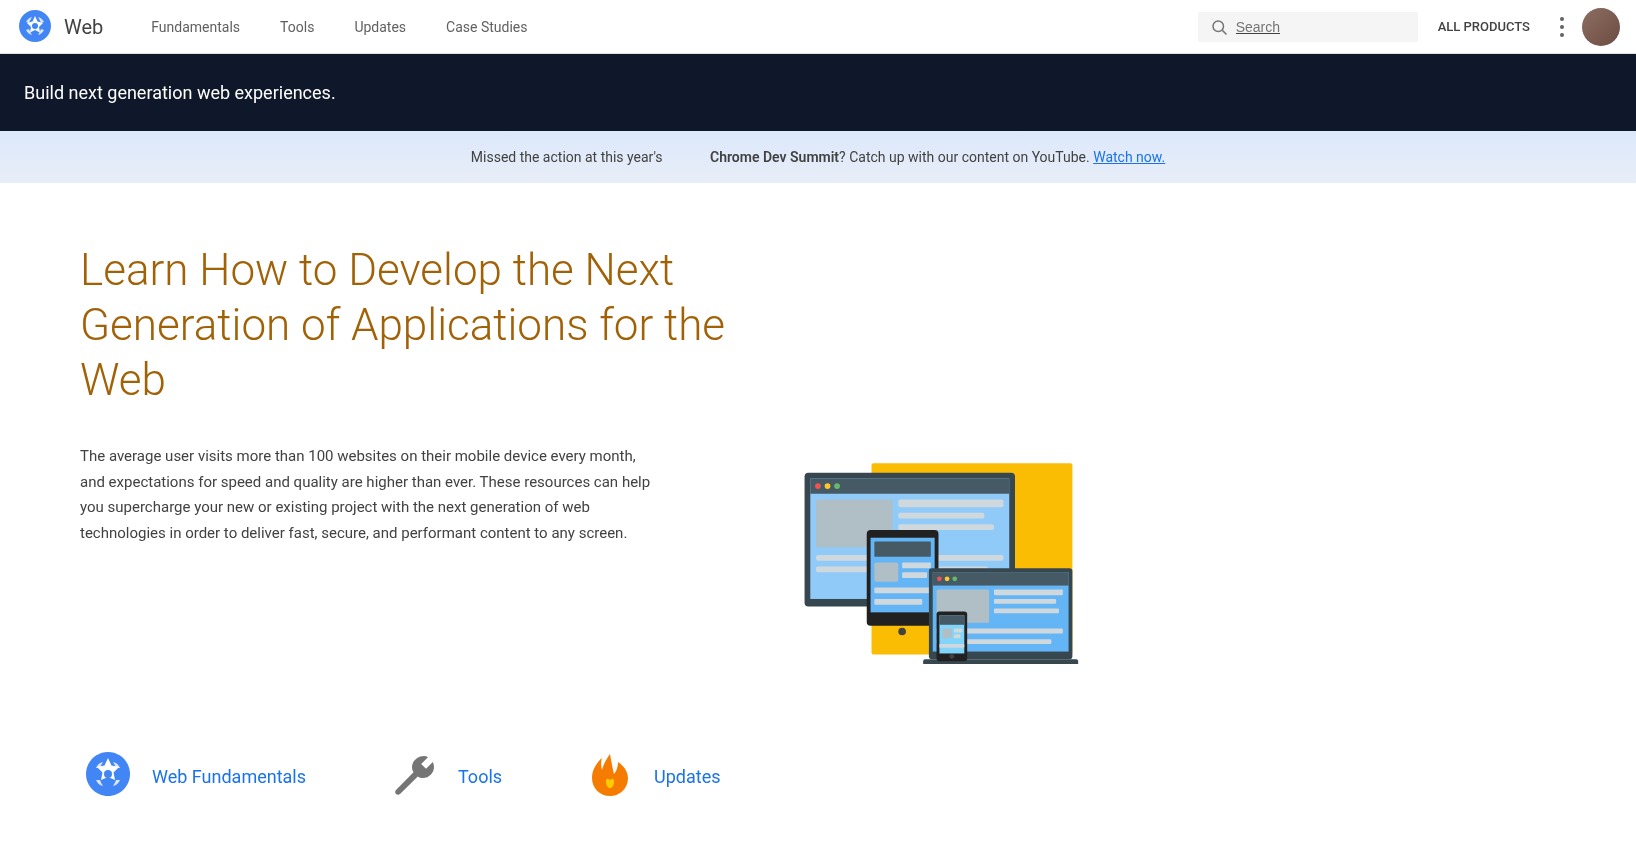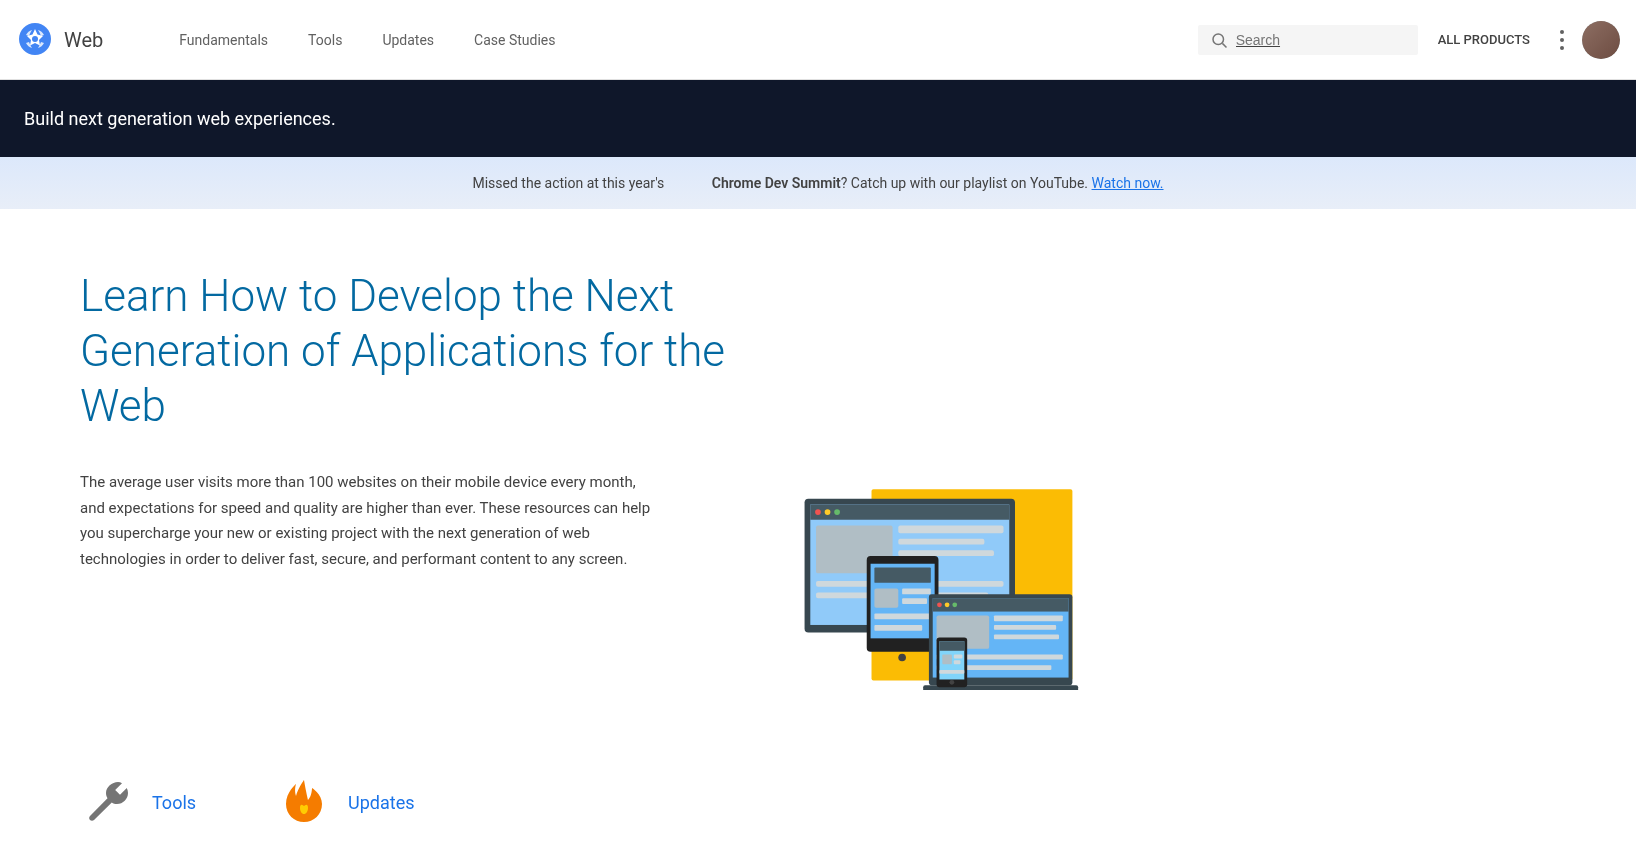--- a/index.html
+++ b/index.html
@@ -2,27 +2,26 @@
 <html><head>
   <meta charset="utf-8">
   <style>
     * { margin: 0; padding: 0; box-sizing: border-box; }
     body { font-family: 'Roboto', Arial, sans-serif; background: #fff; color: #333; overflow-x: hidden; }
 
     
     .navbar {
       display: flex;
       align-items: center;
-      height: 80px;
+      height: 54px;
       background: #fff;
       border-bottom: 1px solid #e0e0e0;
       padding: 0 16px;
       position: relative;
       z-index: 10;
-      gap: 28px;
     }
     .nav-logo {
       display: flex;
       align-items: center;
       gap: 10px;
       margin-right: 32px;
     }
     .nav-logo-icon {
       width: 38px;
       height: 38px;
@@ -153,21 +152,21 @@
     }
 
     
     .main-content {
       padding: 60px 80px 40px 80px;
       max-width: 1400px;
     }
     .main-heading {
       font-size: 44px;
       font-weight: 300;
-      color: #0369a1;
+      color: #a16207;
       line-height: 1.25;
       margin-bottom: 36px;
       max-width: 700px;
     }
     .content-row {
       display: flex;
       align-items: flex-start;
       gap: 60px;
     }
     .content-text {
@@ -255,21 +254,21 @@
     </div>
   </div>
 </nav>
 
 <div class="hero-banner">
   <span class="hero-banner-text">Build next generation web experiences.</span>
 </div>
 
 <div class="announcement">
   <p class="announcement-text">
-    <span>Missed the action at this year's </span><strong>Chrome Dev Summit</strong><span>? Catch up with our playlist on YouTube. </span><a class="announcement-link">Watch now.</a>
+    <span>Missed the action at this year's </span><strong>Chrome Dev Summit</strong><span>? Catch up with our content on YouTube. </span><a class="announcement-link">Watch now.</a>
   </p>
 </div>
 
 <div class="main-content">
   <h1 class="main-heading">Learn How to Develop the Next Generation of Applications for the Web</h1>
   <div class="content-row">
     <div class="content-text">
       <p class="content-paragraph">The average user visits more than 100 websites on their mobile device every month, and expectations for speed and quality are higher than ever. These resources can help you supercharge your new or existing project with the next generation of web technologies in order to deliver fast, secure, and performant content to any screen.</p>
     </div>
     <div class="content-illustration">
@@ -333,20 +332,32 @@
         <rect x="236" y="199" width="7" height="4" fill="#cfd8dc" rx="1"></rect>
         <rect x="221" y="209" width="26" height="4" fill="#cfd8dc" rx="1"></rect>
         <circle cx="234" cy="222" r="2.5" fill="#424242"></circle>
       </svg>
     </div>
   </div>
 </div>
 
 <div class="bottom-section">
 
+  <div class="bottom-item">
+    <svg class="bottom-item-icon" viewBox="0 0 56 56" fill="none" xmlns="http://www.w3.org/2000/svg">
+      <path d="M28 4C15.85 4 6 13.85 6 26s9.85 22 22 22 22-9.85 22-22S40.15 4 28 4z" fill="#4285f4"></path>
+      <path d="M28 10l3.5 7.5L39 19l-5.5 5.5 1.5 7.5L28 29l-7 3 1.5-7.5L17 19l7.5-1.5L28 10z" fill="white"></path>
+      <circle cx="28" cy="26" r="4" fill="#4285f4"></circle>
+      <path d="M16 20 Q18 15 23 14 Q21 17 20 20z" fill="white" opacity="0.8"></path>
+      <path d="M40 20 Q38 15 33 14 Q35 17 36 20z" fill="white" opacity="0.8"></path>
+      <path d="M16 32 Q18 37 23 38 Q21 35 20 32z" fill="white" opacity="0.8"></path>
+      <path d="M40 32 Q38 37 33 38 Q35 35 36 32z" fill="white" opacity="0.8"></path>
+    </svg>
+    <span class="bottom-item-label">Web Fundamentals</span>
+  </div>
 
   <div class="bottom-item">
     <svg class="bottom-item-icon" viewBox="0 0 56 56" fill="none" xmlns="http://www.w3.org/2000/svg">
 
       <path d="M38 8 C32 8 26 13 26 19 C26 21 26.5 22.8 27.5 24.2 L10 42 C8.9 43.1 8.9 44.9 10 46 C11.1 47.1 12.9 47.1 14 46 L31.8 28.5 C33.2 29.5 35 30 37 30 C43 30 48 25 48 19 C48 17.2 47.6 15.5 46.8 14 L40 20.8 L35.2 16 L42 9.2 C40.8 8.4 39.4 8 38 8z" fill="#757575"></path>
     </svg>
     <span class="bottom-item-label">Tools</span>
   </div>
 
   <div class="bottom-item">

